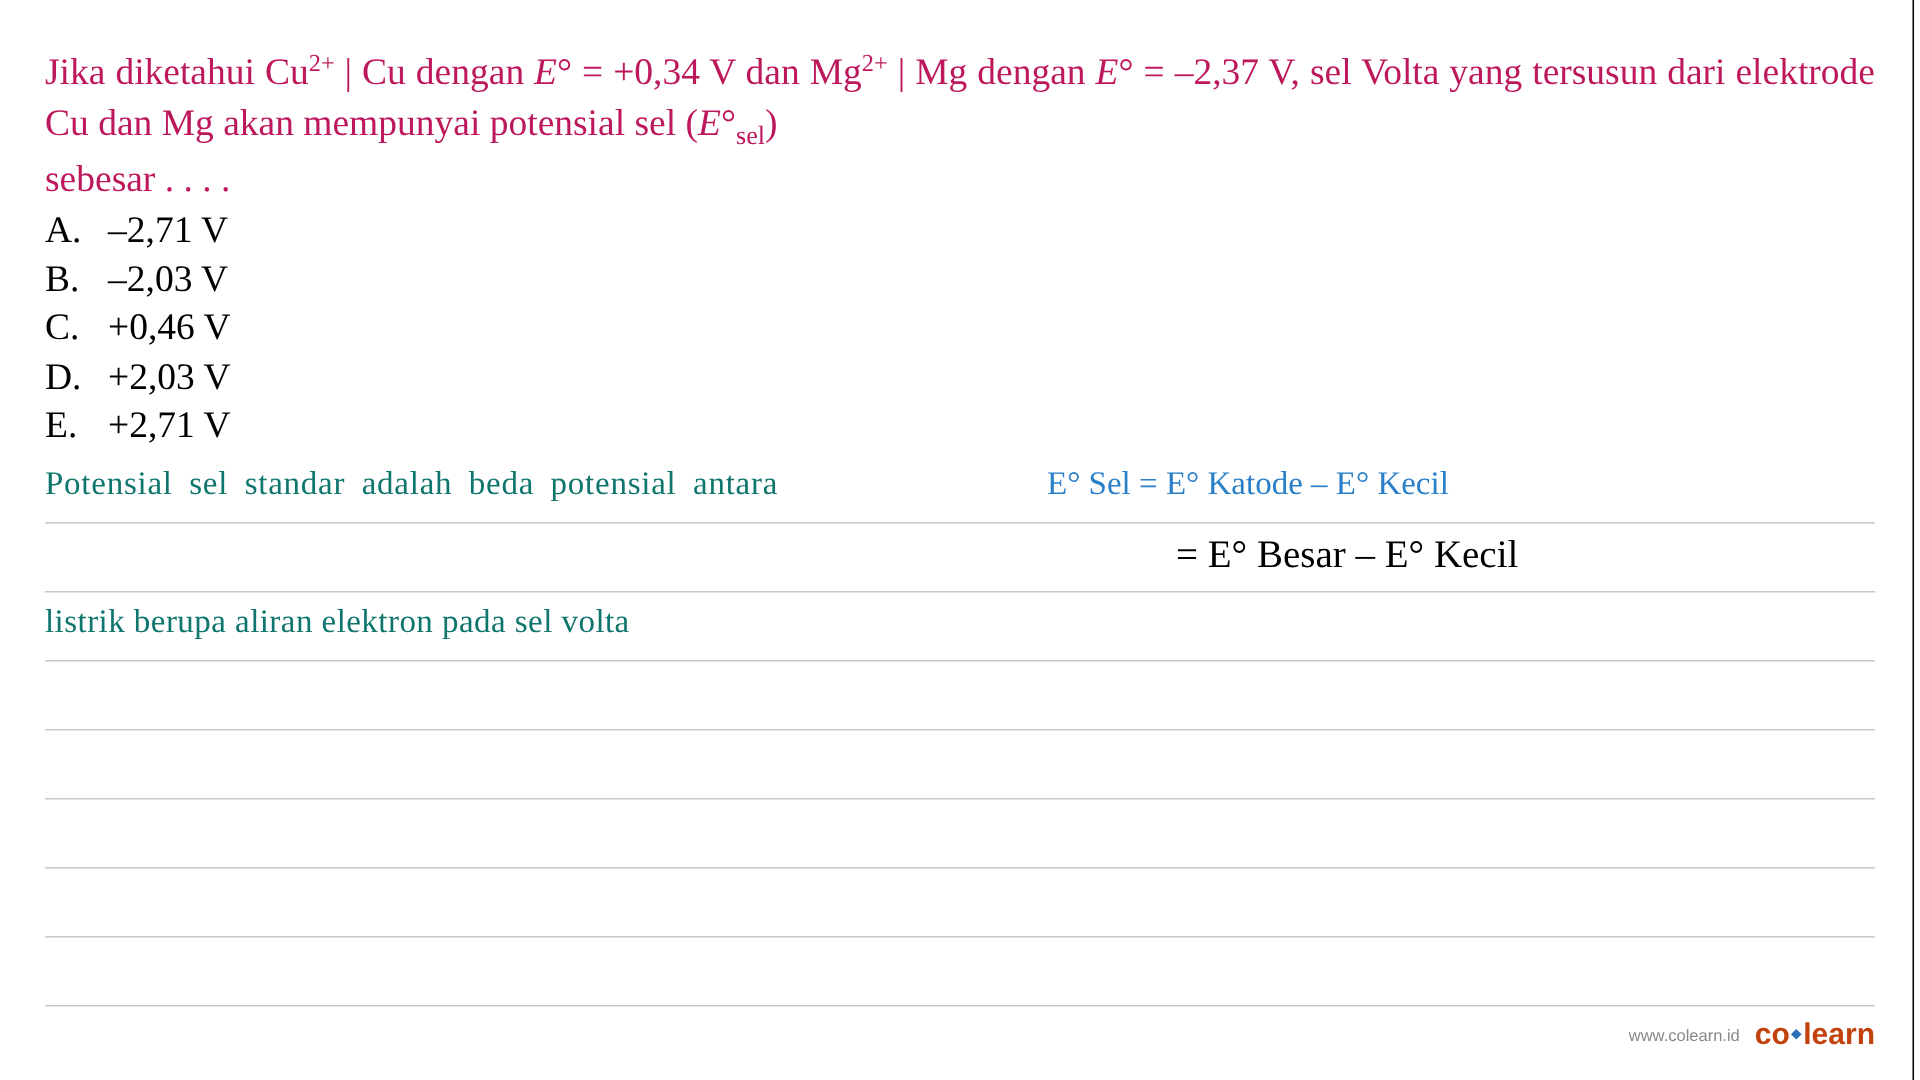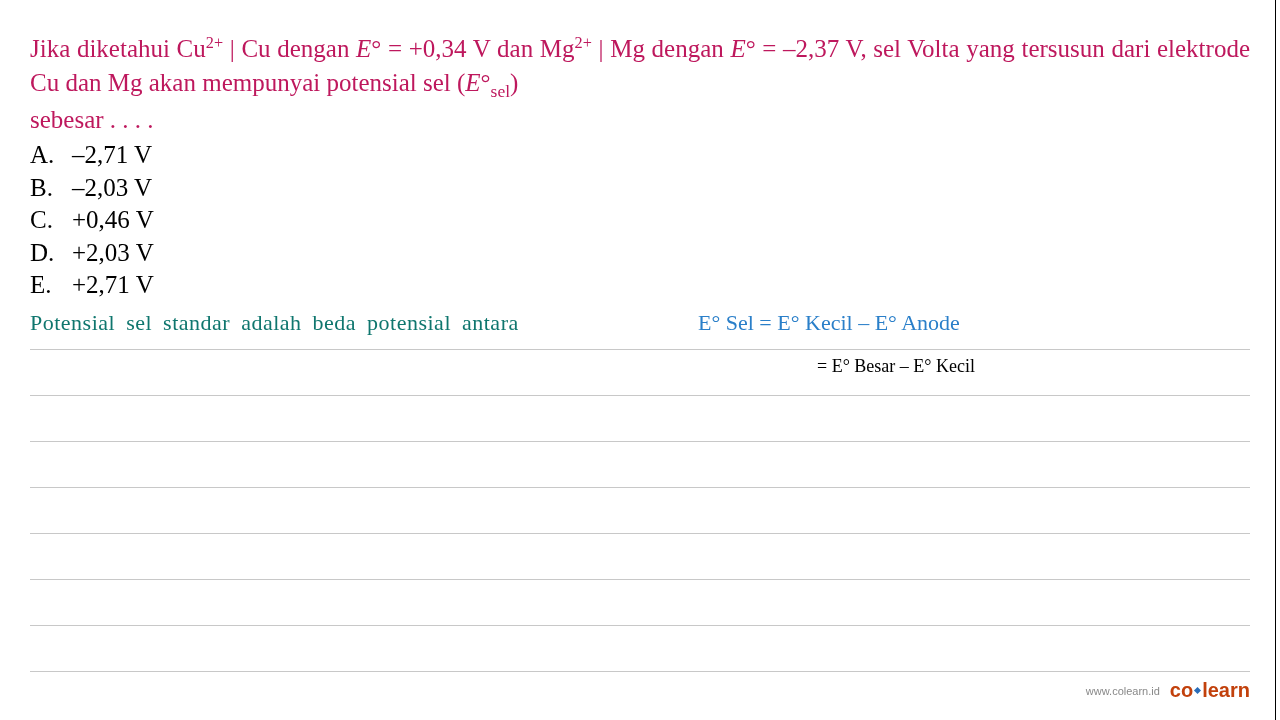--- a/index.html
+++ b/index.html
@@ -72,25 +72,24 @@
       font-size: 22px;
       color: #2a7fc9;
     }
     .note-blue-1 {
       top: 6px;
       left: 668px;
     }
     .note-black-eq {
       position: absolute;
       font-family: 'Comic Sans MS', 'Segoe Print', cursive;
-      font-size: 18px;
+      font-size: 26px;
       color: #000;
       top: 52px;
       left: 754px;
-      margin-left: 33px;
     }
     .sup {
       font-size: 0.65em;
       vertical-align: super;
     }
     .sub {
       font-size: 0.7em;
       vertical-align: sub;
     }
     .italic {
@@ -165,21 +164,22 @@
       <span>+2,03 V</span>
     </div>
     <div class="option-row">
       <span class="option-letter">E.</span>
       <span>+2,71 V</span>
     </div>
   </div>
 
   <div class="notes-area">
     <div class="note-black note-black-1">Potensial sel standar adalah beda potensial antara</div>
-    <div class="note-blue note-blue-1">E° Sel = E° Kecil – E° Anode</div>
+    <div class="note-black note-black-3">listrik berupa aliran elektron pada sel volta</div>
+    <div class="note-blue note-blue-1">E° Sel = E° Katode – E° Kecil</div>
     <div class="note-black-eq">= E° Besar – E° Kecil</div>
 
     <div class="ruled-line"></div>
     <div class="ruled-line"></div>
     <div class="ruled-line"></div>
     <div class="ruled-line"></div>
     <div class="ruled-line"></div>
     <div class="ruled-line"></div>
     <div class="ruled-line"></div>
     <div class="ruled-line"></div>

